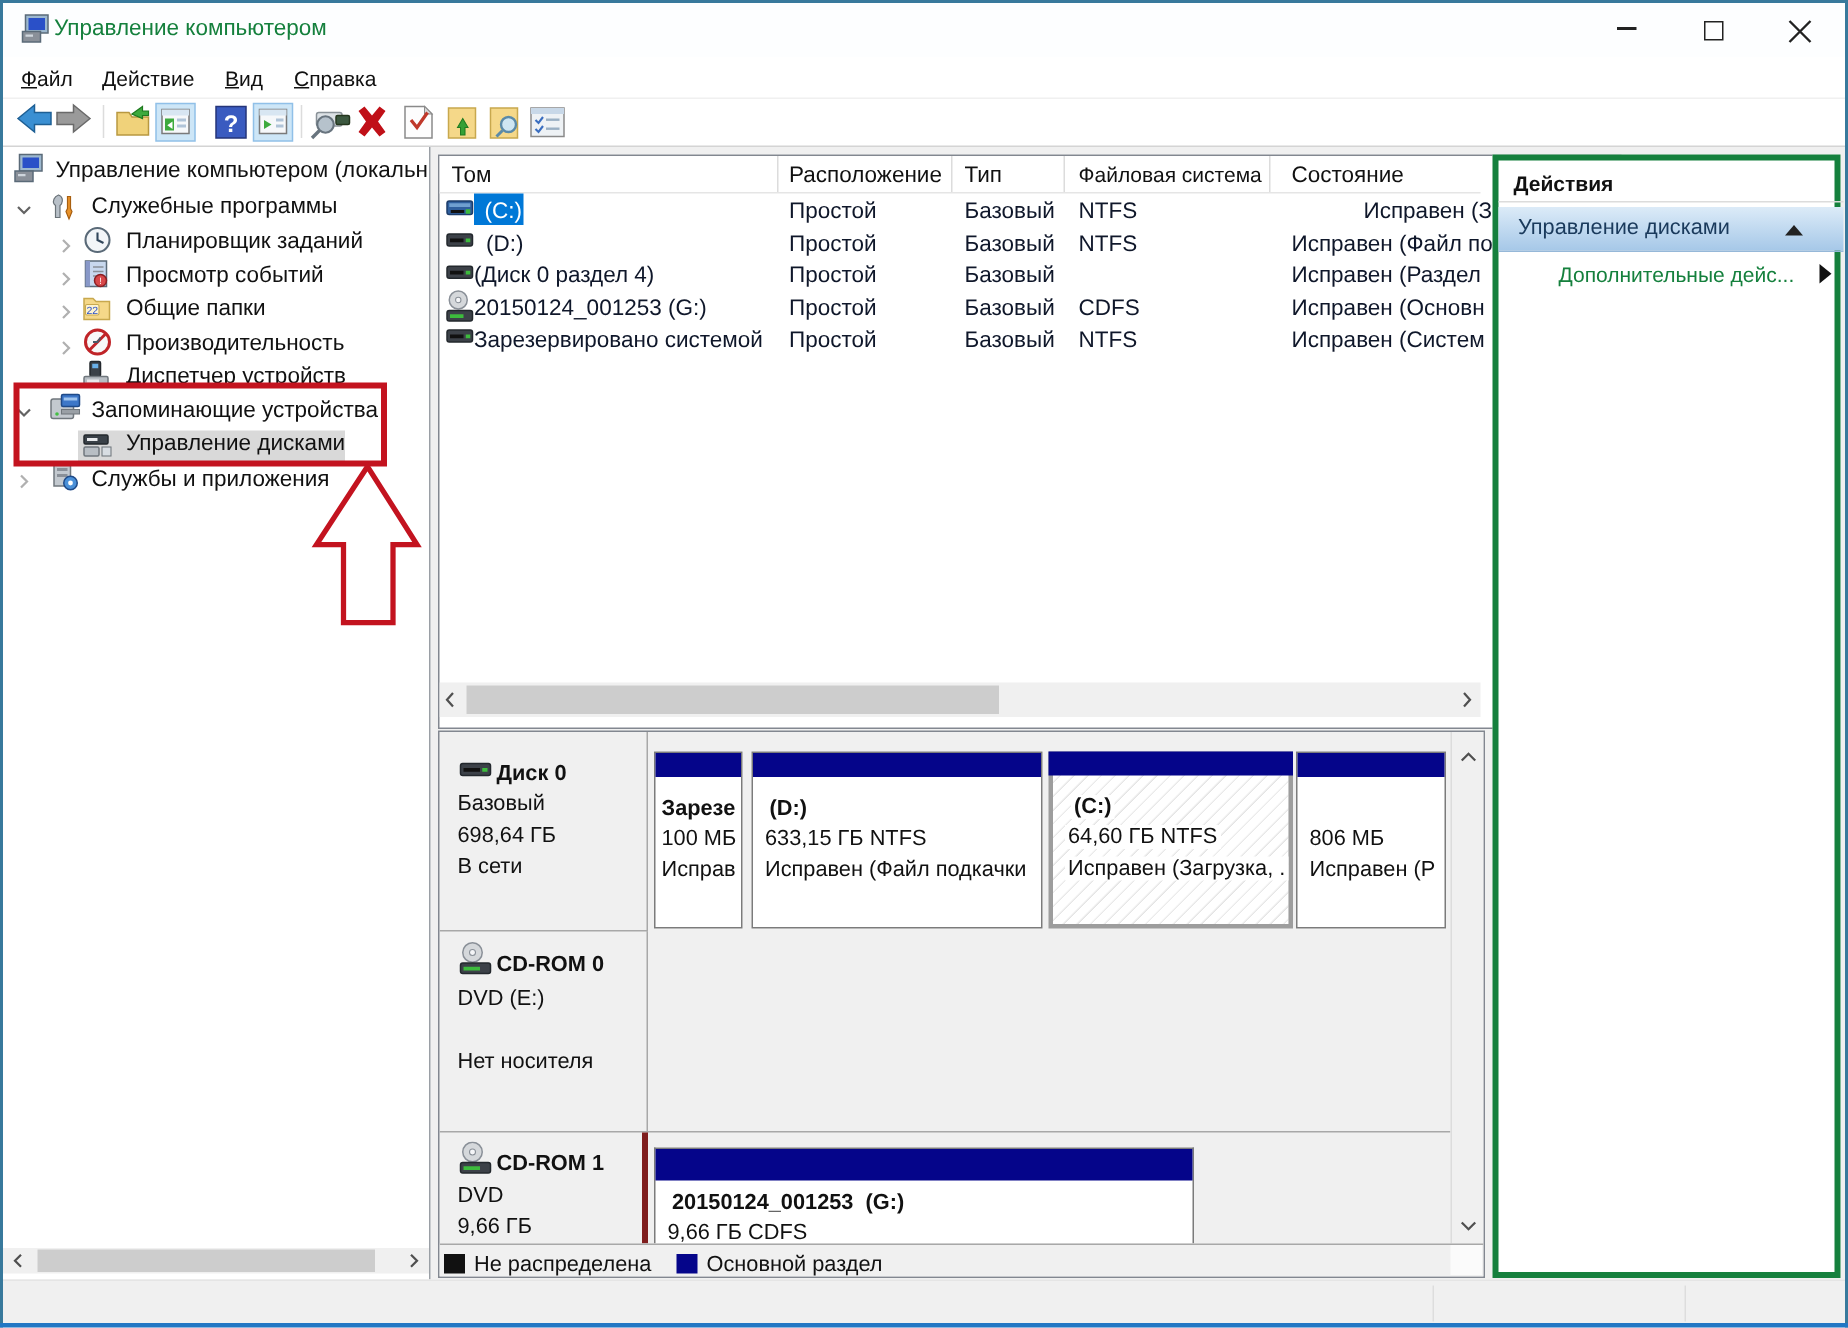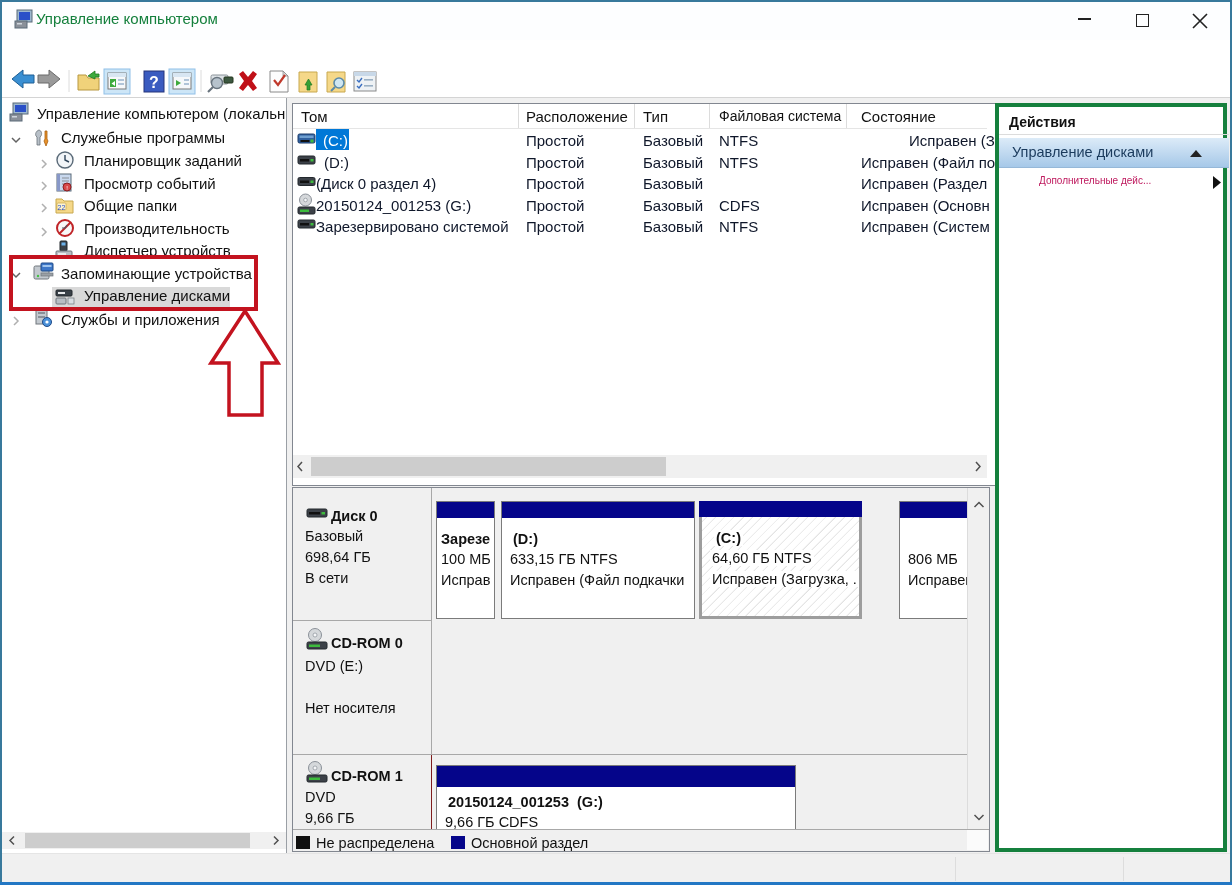--- a/index.html
+++ b/index.html
@@ -40,20 +40,26 @@
     <rect x="1" y="12" width="12" height="7" fill="#8a9099" stroke="#5a6a78"></rect>
     <rect x="3" y="14" width="5" height="1.5" fill="#cfd6dd"></rect>
   </svg>
   <div class="abs" id="title">Управление компьютером</div>
   <div class="abs wbtn" style="left:1078px;width:13px;"></div>
   <div class="abs" style="left:1136px;top:14px;width:11px;height:11px;border:1.5px solid #222;"></div>
   <svg class="abs" style="left:1192px;top:13px" width="16" height="16" viewBox="0 0 16 16">
     <path d="M1 1 L15 15 M15 1 L1 15" stroke="#222" stroke-width="1.6"></path>
   </svg>
 
+  <div class="abs" id="menubar">
+    <span class="mitem" style="left:14px"><u>Ф</u>айл</span>
+    <span class="mitem" style="left:68px"><u>Д</u>ействие</span>
+    <span class="mitem" style="left:150px"><u>В</u>ид</span>
+    <span class="mitem" style="left:196px"><u>С</u>правка</span>
+  </div>
 
   <div class="abs" id="toolbar">
   <svg width="400" height="31" viewBox="0 0 400 31" style="position:absolute;left:0;top:0">
 
     <path d="M10 13 L21 4 L21 9 L32 9 L32 17 L21 17 L21 22 Z" fill="#3a8fd2" stroke="#1e5f94" stroke-width="1"></path>
 
     <path d="M58 13 L47 4 L47 9 L36 9 L36 17 L47 17 L47 22 Z" fill="#9a9a9a" stroke="#6a6a6a" stroke-width="1"></path>
     <line x1="67" y1="4" x2="67" y2="26" stroke="#dcdcdc"></line>
 
     <path d="M76 9 L84 9 L86 12 L97 12 L97 24 L76 24 Z" fill="#f0d27a" stroke="#b89840"></path>
@@ -313,40 +319,40 @@
       <div class="dtext" style="left:11px;top:29px;font-weight:bold;">(D:)</div>
       <div class="dtext" style="left:8px;top:49px;">633,15 ГБ NTFS</div>
       <div class="dtext" style="left:8px;top:70px;">Исправен (Файл подкачки</div>
     </div>
     <div class="dcell" style="left:406px;top:13px;width:163px;height:118px;border:3px solid #9d9d9d;background:repeating-linear-gradient(135deg,#ffffff 0px,#ffffff 5px,#e2e2e2 6.5px);">
       <div style="position:absolute;left:-3px;top:-3px;width:163px;height:16px;" class="navy"></div>
       <div class="dtext" style="left:12px;top:26px;font-weight:bold;background:#fff;padding:0 2px;">(C:)</div>
       <div class="dtext" style="left:8px;top:46px;background:#fff;padding:0 2px;">64,60 ГБ NTFS</div>
       <div class="dtext" style="left:8px;top:67px;background:#fff;padding:0 2px;">Исправен (Загрузка, .</div>
     </div>
-    <div class="dcell" style="left:571px;top:13px;width:100px;height:118px;margin-left:35px;">
+    <div class="dcell" style="left:571px;top:13px;width:100px;height:118px;">
       <div style="position:absolute;left:0;top:0;width:100%;height:16px;" class="navy"></div>
       <div class="dtext" style="left:8px;top:49px;">806 МБ</div>
       <div class="dtext" style="left:8px;top:70px;">Исправен (Р</div>
     </div>
 
     <div style="position:absolute;left:0;top:133px;width:139px;height:134px;border-right:1px solid #a8a8a8;border-bottom:1px solid #a8a8a8;box-sizing:border-box;">
       <svg width="24" height="22" style="position:absolute;left:13px;top:7px">
           <circle cx="9" cy="7" r="6.5" fill="#d5d8db" stroke="#8a9098"></circle>
           <circle cx="9" cy="7" r="2" fill="#f5f6f8" stroke="#8a9098" stroke-width="0.7"></circle>
           <rect x="1" y="14" width="20" height="7" rx="1.5" fill="#3c4148" stroke="#23282d"></rect>
           <rect x="3" y="16.5" width="11" height="2.5" fill="#3dbb3d"></rect>
         </svg>
       <div class="dtext" style="left:38px;top:14px;font-weight:bold;">CD-ROM 0</div>
       <div class="dtext" style="left:12px;top:37px;">DVD (E:)</div>
       <div class="dtext" style="left:12px;top:79px;">Нет носителя</div>
     </div>
     <div style="position:absolute;left:139px;top:133px;width:535px;height:134px;border-bottom:1px solid #a8a8a8;box-sizing:border-box;"></div>
 
-    <div style="position:absolute;left:0;top:267px;width:139px;height:74px;border-right:1px solid #7f1d1d;box-sizing:border-box;">
+    <div style="position:absolute;left:0;top:267px;width:139px;height:74px;border-right:4px solid #7f1d1d;box-sizing:border-box;">
       <svg width="24" height="22" style="position:absolute;left:13px;top:6px">
           <circle cx="9" cy="7" r="6.5" fill="#d5d8db" stroke="#8a9098"></circle>
           <circle cx="9" cy="7" r="2" fill="#f5f6f8" stroke="#8a9098" stroke-width="0.7"></circle>
           <rect x="1" y="14" width="20" height="7" rx="1.5" fill="#3c4148" stroke="#23282d"></rect>
           <rect x="3" y="16.5" width="11" height="2.5" fill="#3dbb3d"></rect>
         </svg>
       <div class="dtext" style="left:38px;top:13px;font-weight:bold;">CD-ROM 1</div>
       <div class="dtext" style="left:12px;top:34px;">DVD</div>
       <div class="dtext" style="left:12px;top:55px;">9,66 ГБ</div>
     </div>
@@ -375,21 +381,21 @@
     <div style="position:absolute;left:0;top:0;width:230px;height:28px;border-bottom:1px solid #dcdcdc;box-sizing:border-box;">
       <span style="position:absolute;left:10px;top:7px;font-size:14px;font-weight:bold;color:#111;">Действия</span>
     </div>
     <div style="position:absolute;left:0;top:31px;width:230px;height:30px;background:linear-gradient(#dcebf8,#a6c8e8);border-bottom:1px solid #96b8d8;box-sizing:border-box;">
       <span style="position:absolute;left:13px;top:6px;font-size:14.5px;color:#1a3a5c;">Управление дисками</span>
       <svg width="16" height="10" style="position:absolute;left:190px;top:11px">
           <path d="M1 8 L7 1 L13 8 Z" fill="#222"></path>
         </svg>
     </div>
     <div style="position:absolute;left:0;top:58px;width:230px;height:35px;">
-      <span style="position:absolute;left:40px;top:10px;font-size:10px;color:#be185d;">Дополнительные дейс...</span>
+      <span style="position:absolute;left:40px;top:10px;font-size:14px;color:#15803d;">Дополнительные дейс...</span>
       <svg width="12" height="16" style="position:absolute;left:212px;top:10px">
           <path d="M2 1 L10 7.5 L2 14 Z" fill="#111"></path>
         </svg>
     </div>
   </div>
   <div class="abs" id="statusbar">
     <div style="position:absolute;left:953px;top:3px;width:1px;height:24px;background:#dddddd;"></div>
     <div style="position:absolute;left:1121px;top:3px;width:1px;height:24px;background:#dddddd;"></div>
   </div>
 

